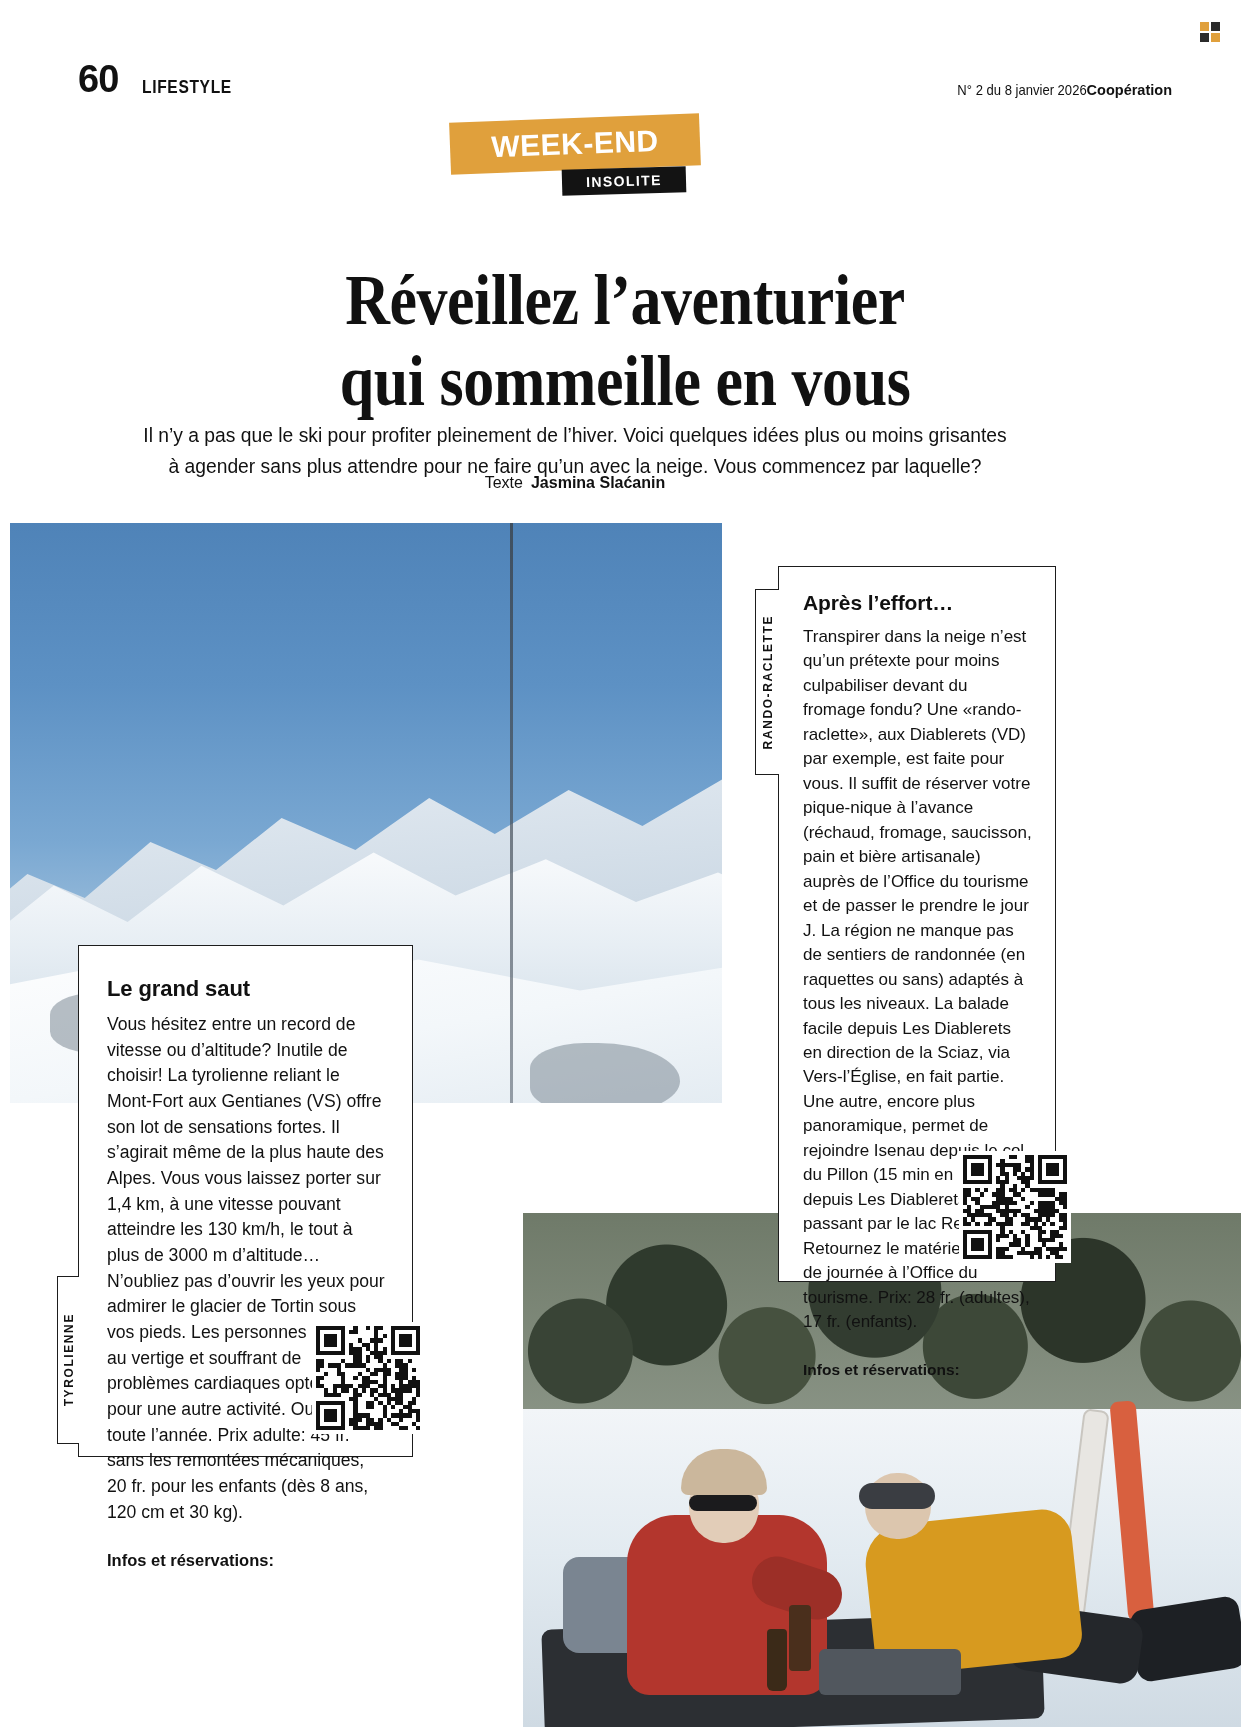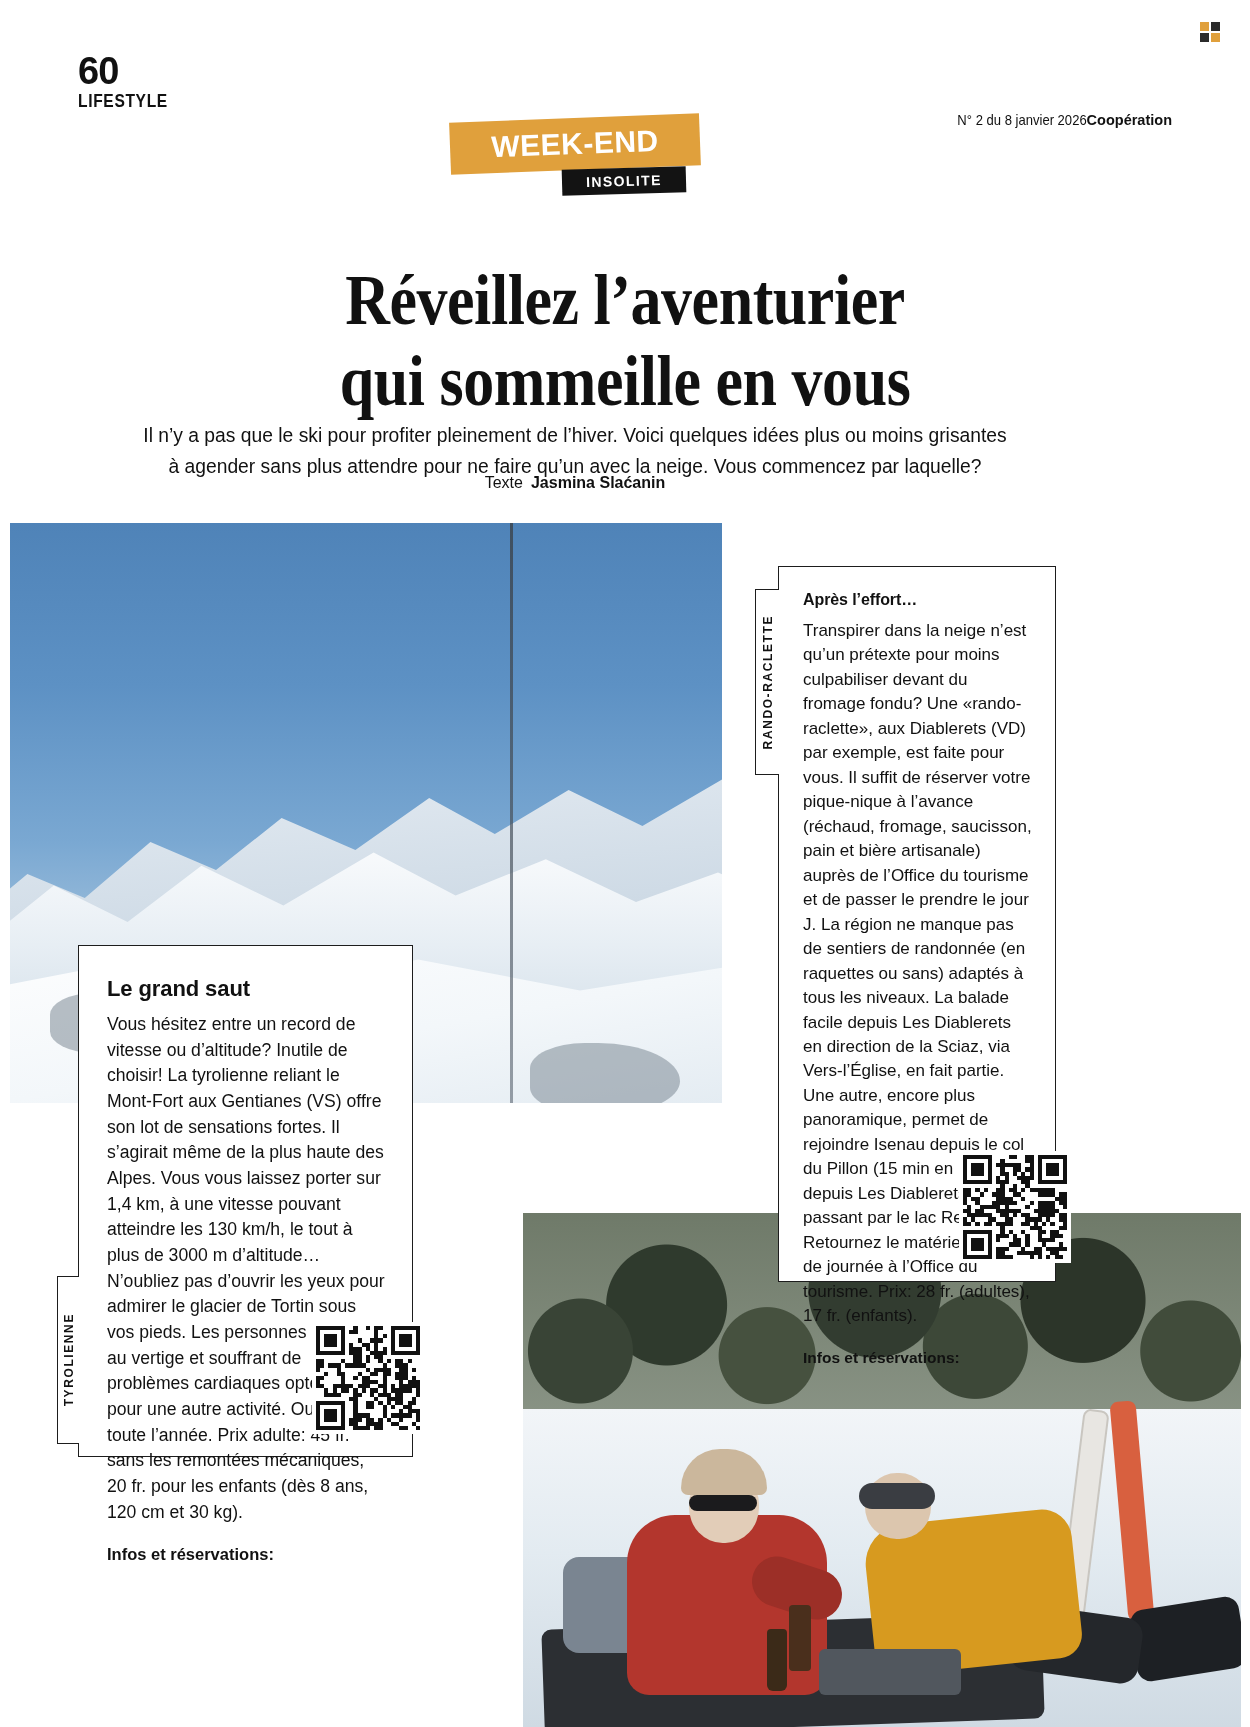--- a/index.html
+++ b/index.html
@@ -17,21 +17,21 @@
   .corner-mark { position:absolute; top:22px; right:28px; width:22px; height:22px; }
   .corner-mark i { position:absolute; display:block; }
   .cm-a { left:0; top:0; width:9px; height:9px; background:#E0A03C; }
   .cm-b { left:11px; top:0; width:9px; height:9px; background:#2b2b2b; }
   .cm-c { left:0; top:11px; width:9px; height:9px; background:#2b2b2b; }
   .cm-d { left:11px; top:11px; width:9px; height:9px; background:#E0A03C; }
 
   
   .masthead {
     position:absolute; left:78px; top:52px; right:78px; height:46px;
-    display:flex; align-items:flex-start;flex-direction:column;
+    display:flex; align-items:flex-end;
   }
   .folio {
     font-size:38px; font-weight:bold; letter-spacing:-1px;
     font-family:"Liberation Sans", sans-serif; line-height:1;
     margin-right:24px;
   }
   .rubric {
     font-size:19px; font-weight:bold; letter-spacing:0.8px;
     transform:scaleX(0.82); transform-origin:left center;
   }
@@ -238,21 +238,21 @@
     font-size:12px; font-weight:bold; letter-spacing:1.6px;
     white-space:nowrap;
   }
   .callout h3 {
     margin:0 0 10px 0; font-size:22px; font-weight:bold; letter-spacing:-0.1px;
   }
   .callout p {
     margin:0; font-size:17.6px; line-height:1.46;
   }
   .infos {
-    font-size:16.5px; font-weight:bold; margin-top:20px;
+    font-size:16.5px; font-weight:bold; margin-top:26px;
   }
 
   
   #callout-tyrolienne {
     left:78px; top:945px; width:335px; height:512px;
     padding:30px 24px 0 28px;
   }
   #callout-tyrolienne .vtab {
     left:-22px; top:330px; width:22px; height:168px; border-right:none;
   }
@@ -265,21 +265,21 @@
     left:778px; top:566px; width:278px; height:716px;
     padding:24px 22px 0 24px;
   }
   #callout-raclette .vtab {
     left:-24px; top:22px; width:24px; height:186px; border-right:none;
   }
   #callout-raclette .qr-right {
     position:absolute; right:-16px; bottom:18px; width:112px; height:112px;
   }
   #callout-raclette p { font-size:17px; line-height:1.44; }
-  #callout-raclette h3 { font-size:16px; }
+  #callout-raclette h3 { font-size:21px; }
   #callout-raclette .infos { font-size:15.5px; }
 
   
   .qr { background:#ffffff; padding:4px; }
   .qr-grid {
     width:100%; height:100%;
     display:grid; grid-template-columns:repeat(25,1fr); grid-template-rows:repeat(25,1fr);
   }
   .qr-grid i { display:block; }
   .qr-grid i.on { background:#111111; }

